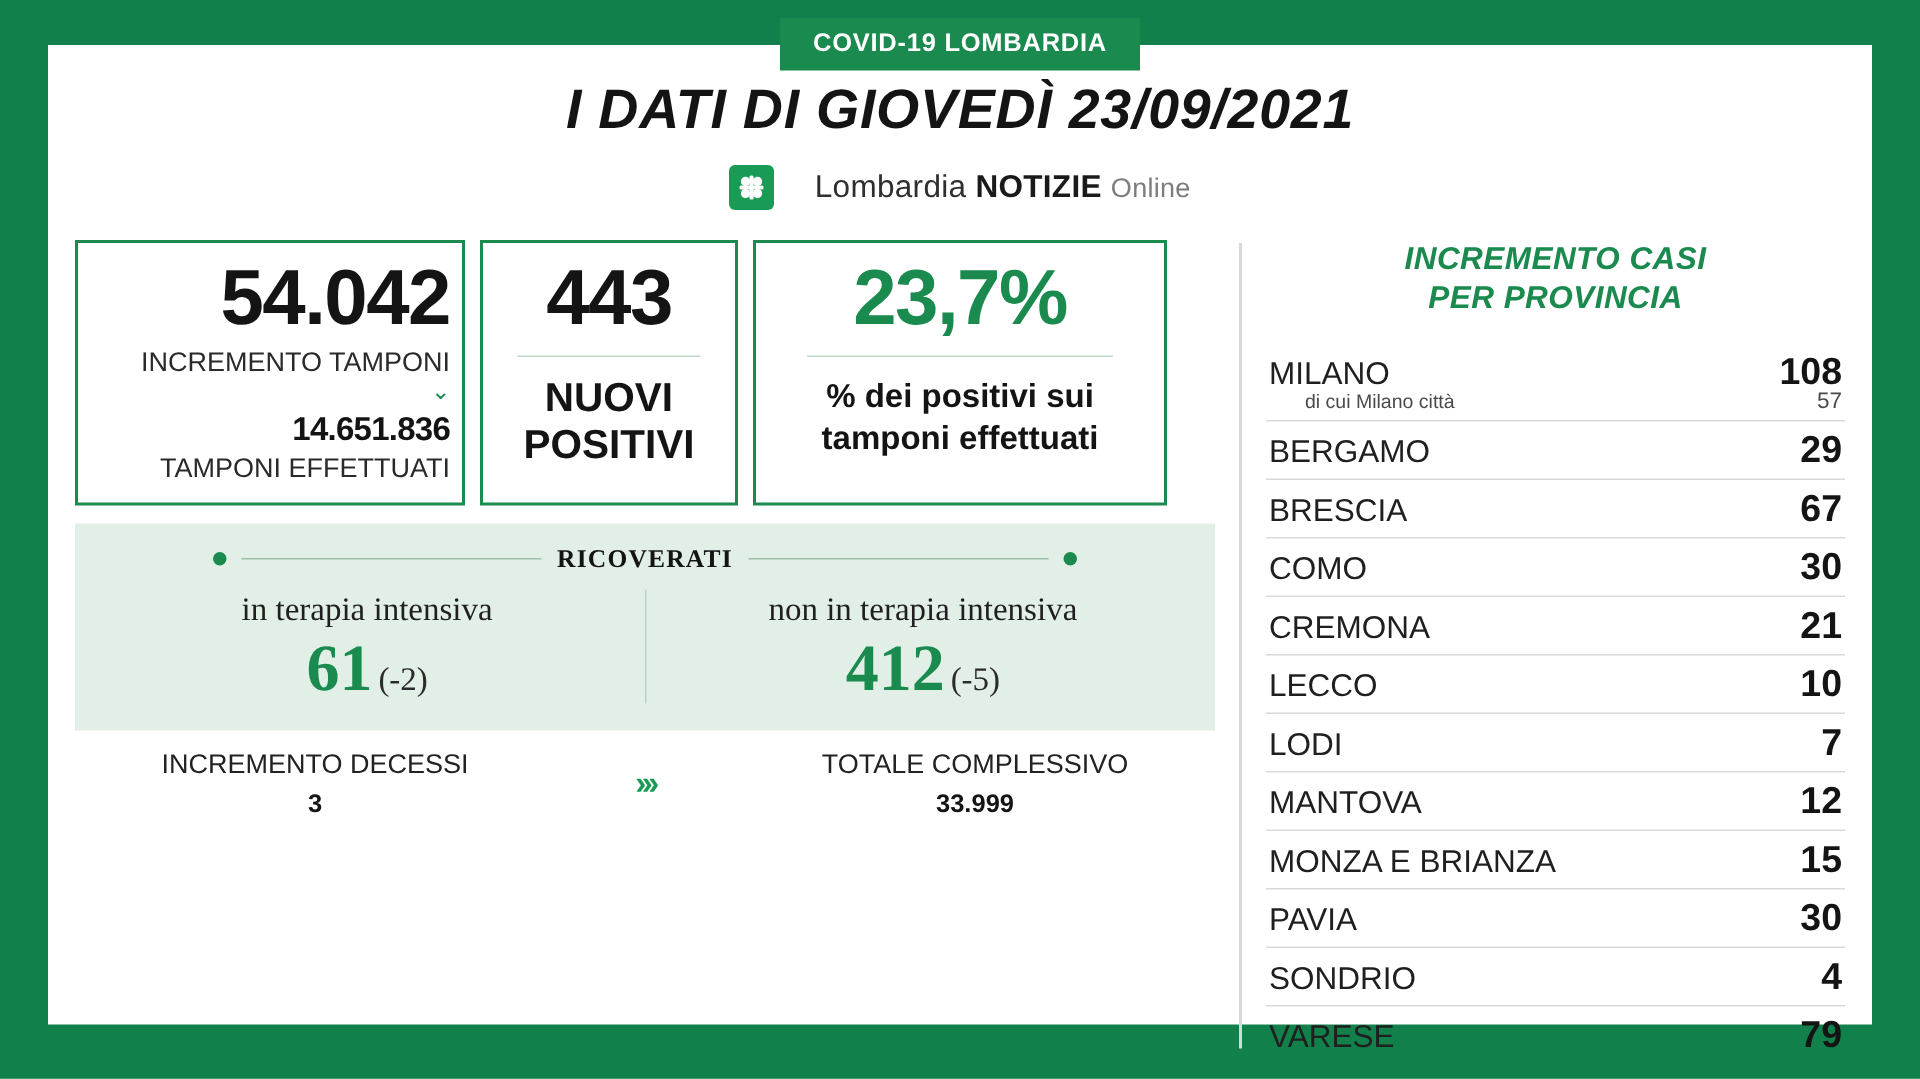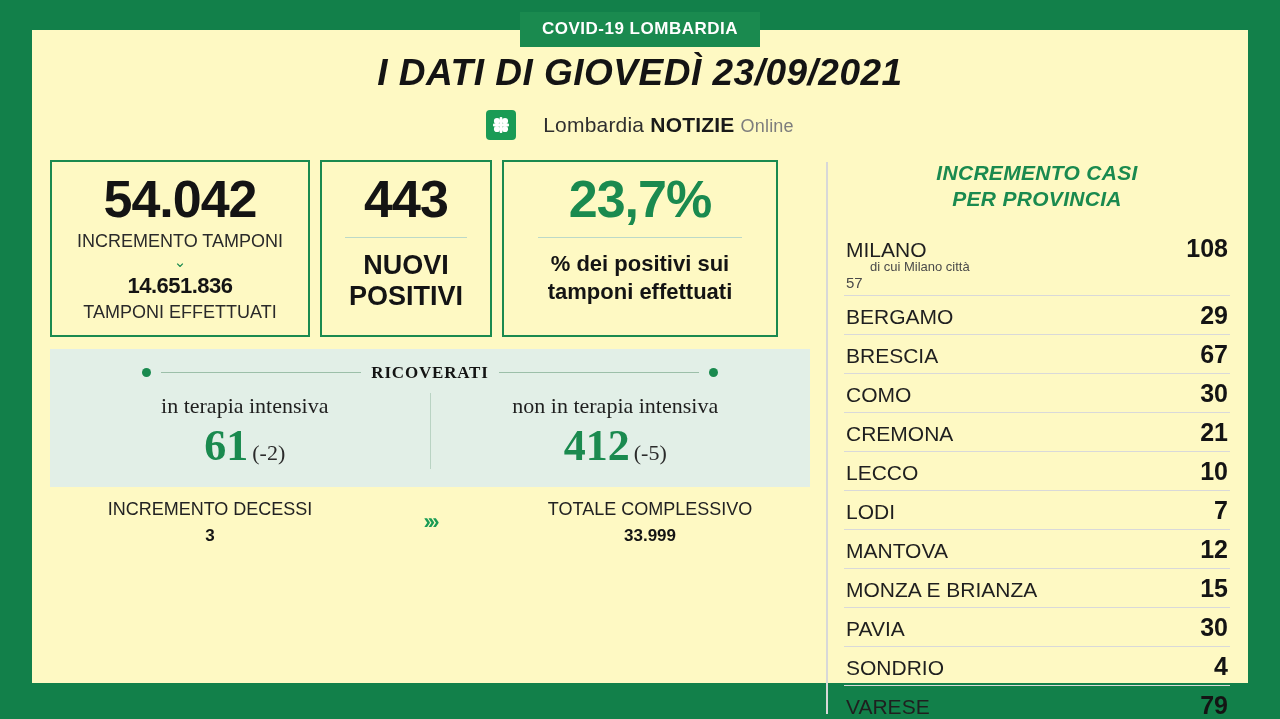--- a/index.html
+++ b/index.html
@@ -11,21 +11,21 @@
   }
   .poster {
     position: relative;
     width: 1280px; height: 719px;
     background: #12804a;
     padding: 30px 32px 36px 32px;
   }
   .card {
     position: relative;
     width: 100%; height: 100%;
-    background: #fef9c3;
+    background: #ffffff;
     display: flex;
     flex-direction: column;
   }
   
   .banner-wrap {
     position: absolute;
     top: -18px; left: 0; right: 0;
     display: flex; justify-content: center;
     z-index: 5;
   }
@@ -78,21 +78,21 @@
   .right { flex: 1; display: flex; flex-direction: column; }
 
   
   .stats { display: flex; gap: 10px; }
   .box {
     border: 2px solid #1a8a4f;
     padding: 10px 8px 12px 8px;
     display: flex; flex-direction: column; align-items: center;
     justify-content: flex-start;
   }
-  .box.tamponi { width: 260px; }
+  .box.tamponi { width: 260px; align-items: flex-end; }
   .box.nuovi  { width: 172px; }
   .box.perc   { width: 276px; }
 
   .big-num {
     font-size: 52px; font-weight: bold; color: #141414;
     line-height: 1.05; letter-spacing: -1px;
   }
   .big-num.green { color: #1a8a4f; }
   .lbl {
     font-size: 18px; color: #2a2a2a; margin-top: 4px; text-align: center;
@@ -160,21 +160,20 @@
     padding: 5px 2px 4px 2px;
   }
   .prov-row:last-child { border-bottom: none; }
   .prov-name { font-size: 21px; color: #1f1f1f; }
   .prov-val { font-size: 25px; font-weight: bold; color: #141414; }
   .prov-sub {
     display: flex; align-items: baseline; justify-content: space-between;
     padding: 0 2px 4px 2px;
     border-bottom: 1px solid #d9d9d9;
     margin-top: -4px;
-    flex-direction: column;
   }
   .prov-sub-name { font-size: 13px; color: #4a4a4a; padding-left: 24px; }
   .prov-sub-val { font-size: 15px; color: #4a4a4a; }
 </style>
 </head>
 <body>
 
 <div class="poster">
   <div class="card">
 

